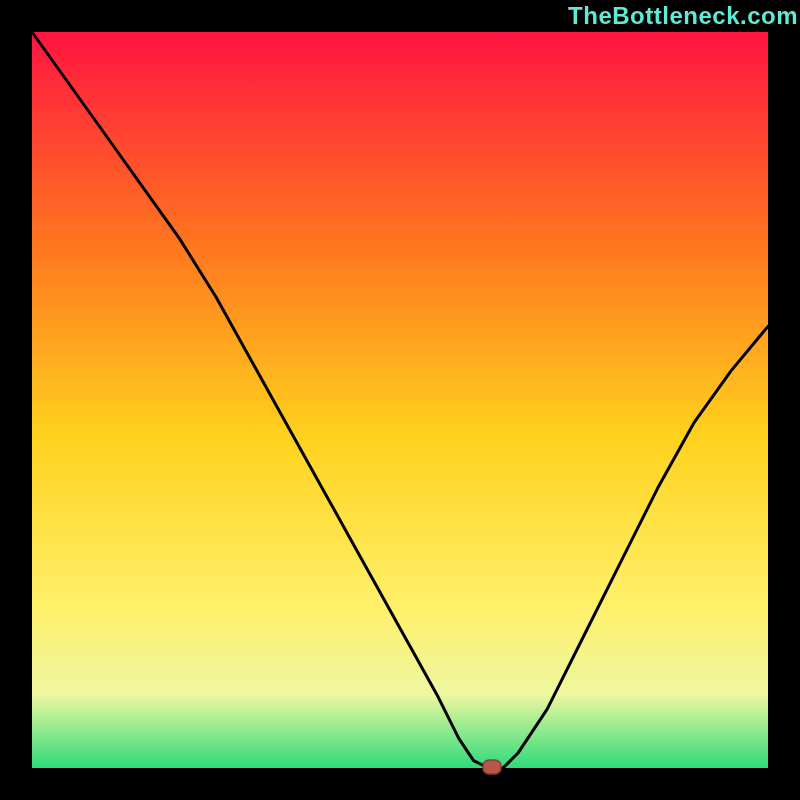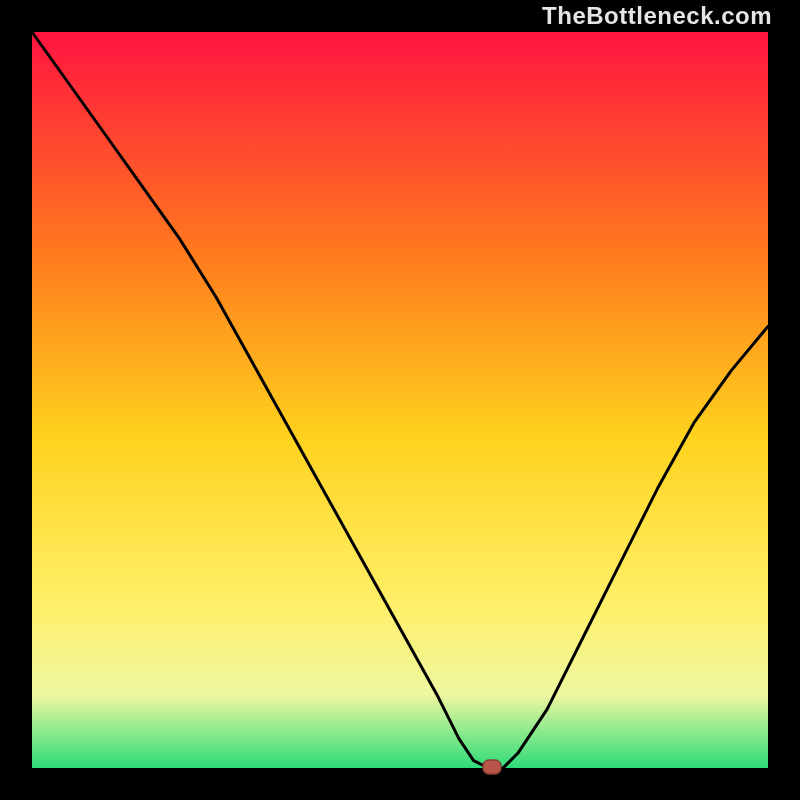--- a/index.html
+++ b/index.html
@@ -12,25 +12,25 @@
   }
   .frame {
     position: relative;
     width: 800px;
     height: 800px;
     background: #000;
   }
   .watermark {
     position: absolute;
     top: 2px;
-    right: 28px;
+    right: 2px;
     font-family: Arial, Helvetica, sans-serif;
     font-size: 24px;
     font-weight: 600;
-    color: #e5e5e5;
+    color: #5eead4;
     letter-spacing: 0.5px;
     margin-left: 20px;
   }
   svg {
     display: block;
   }
 </style>
 </head>
 <body>
 <div class="frame">

